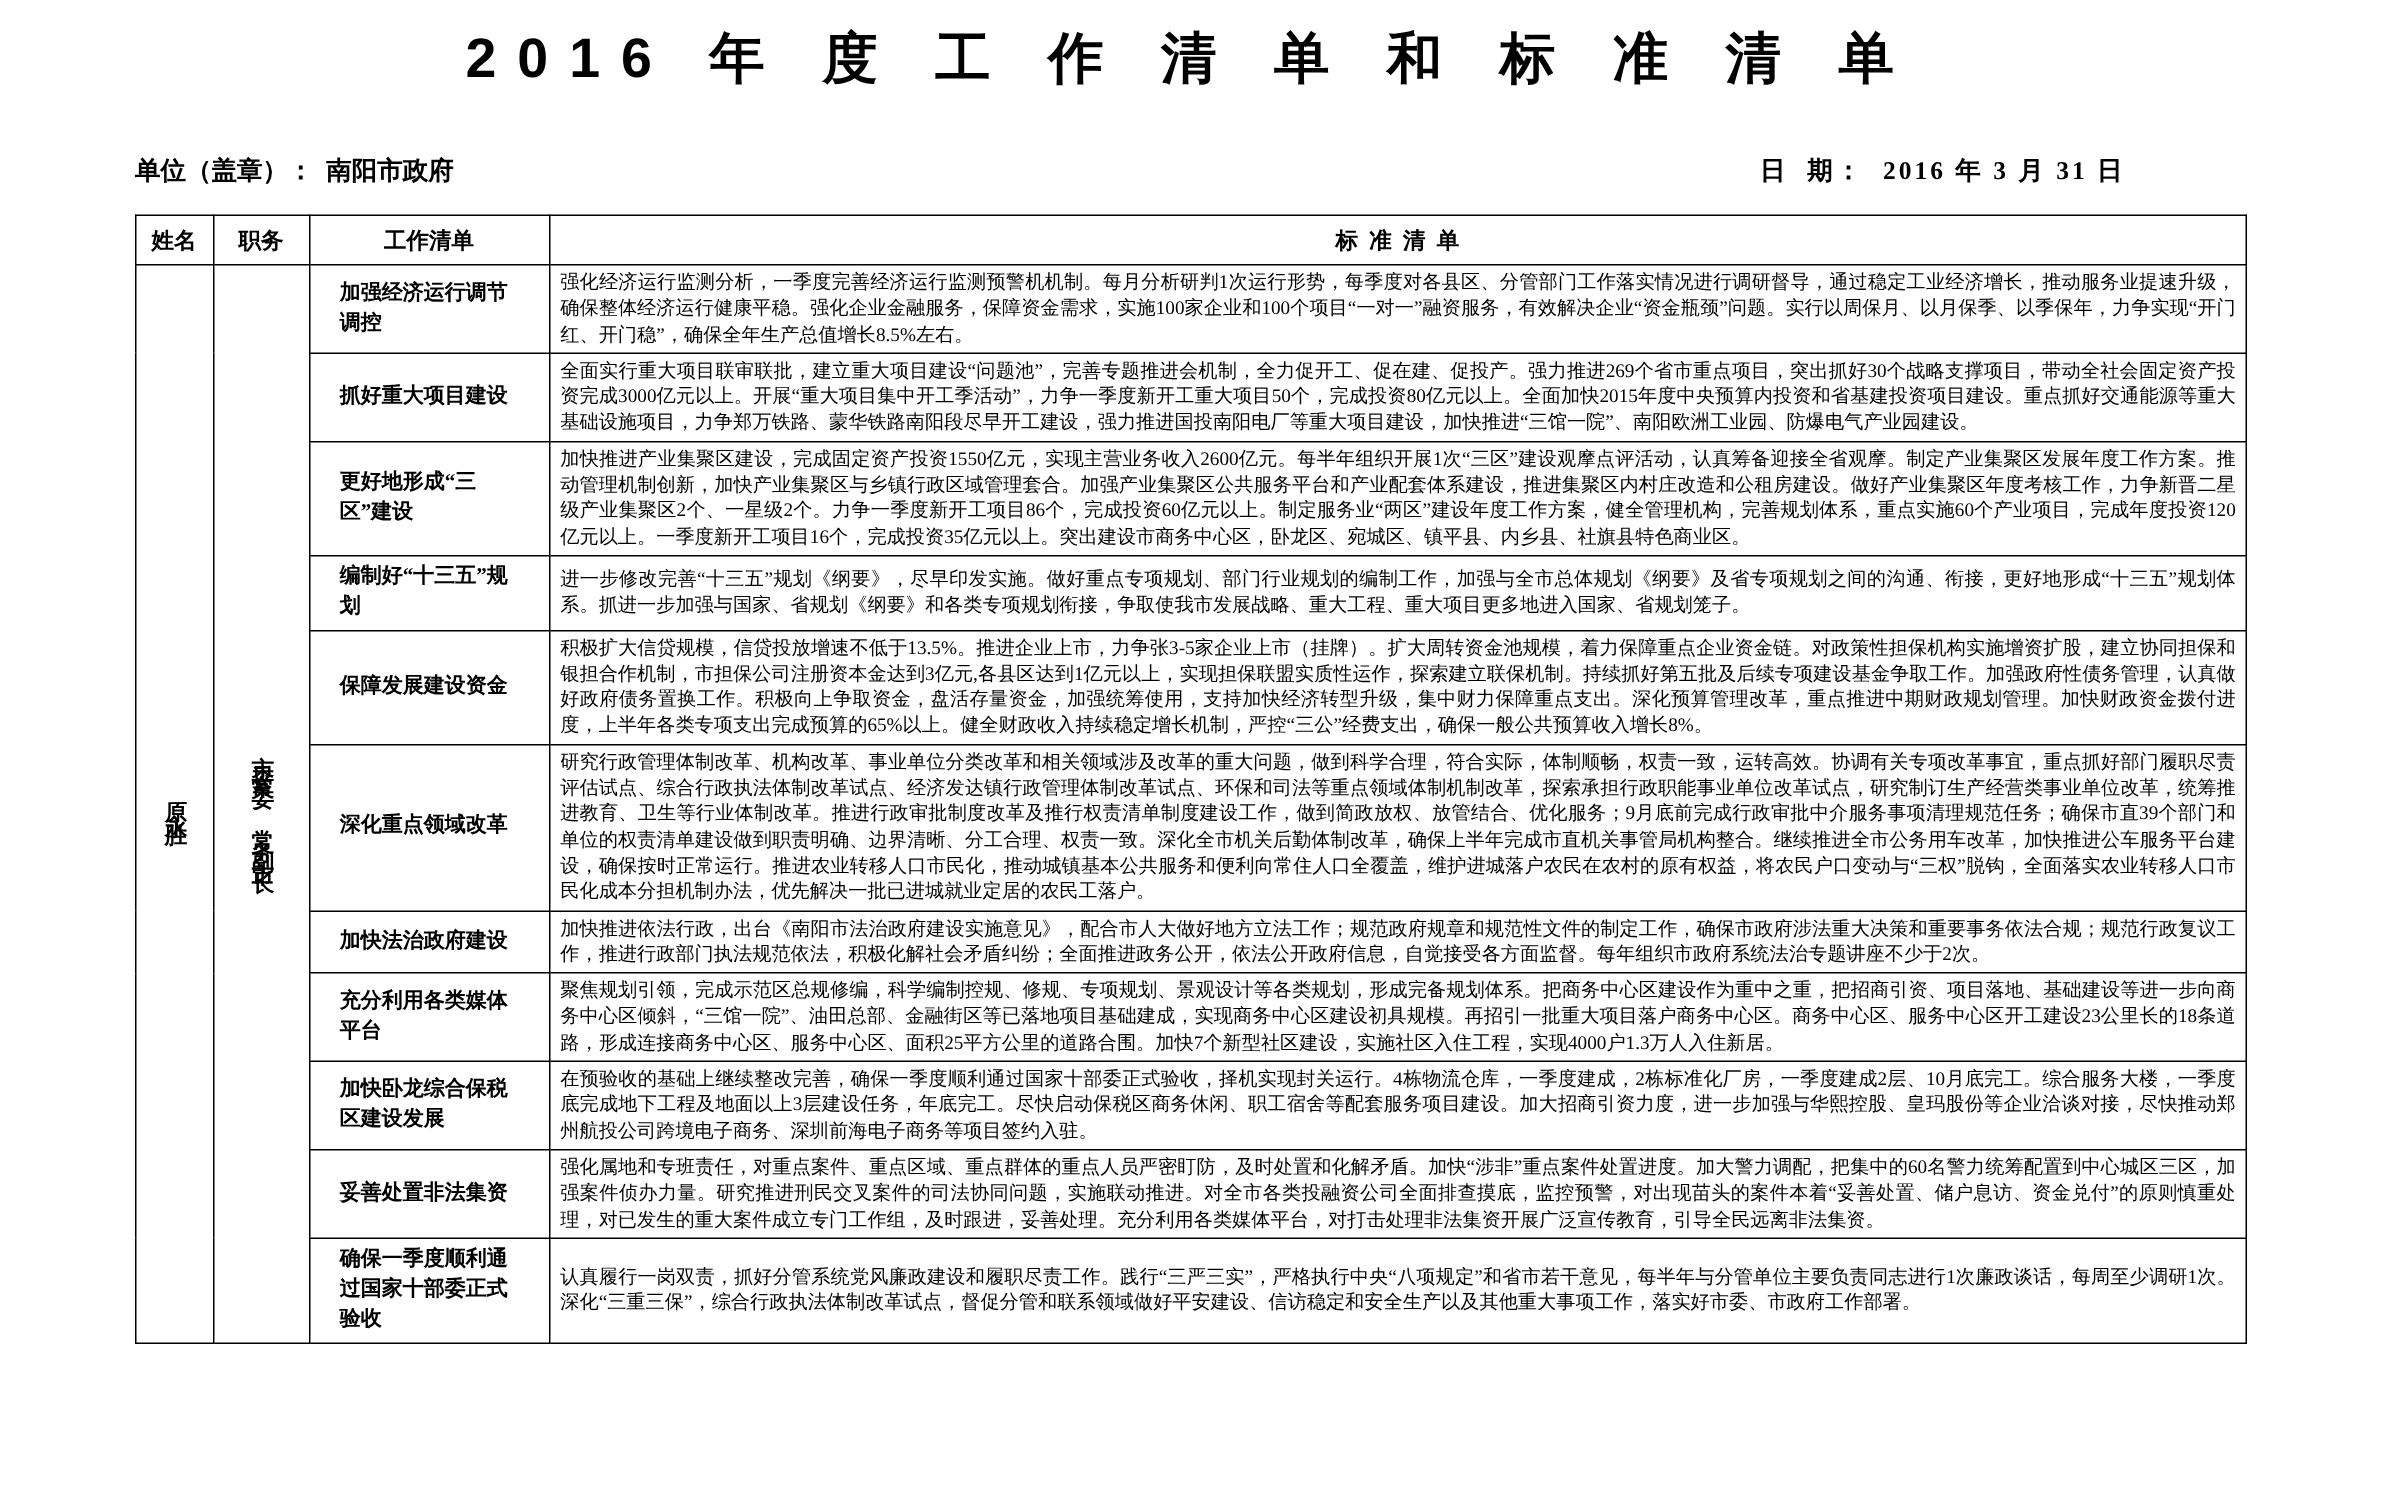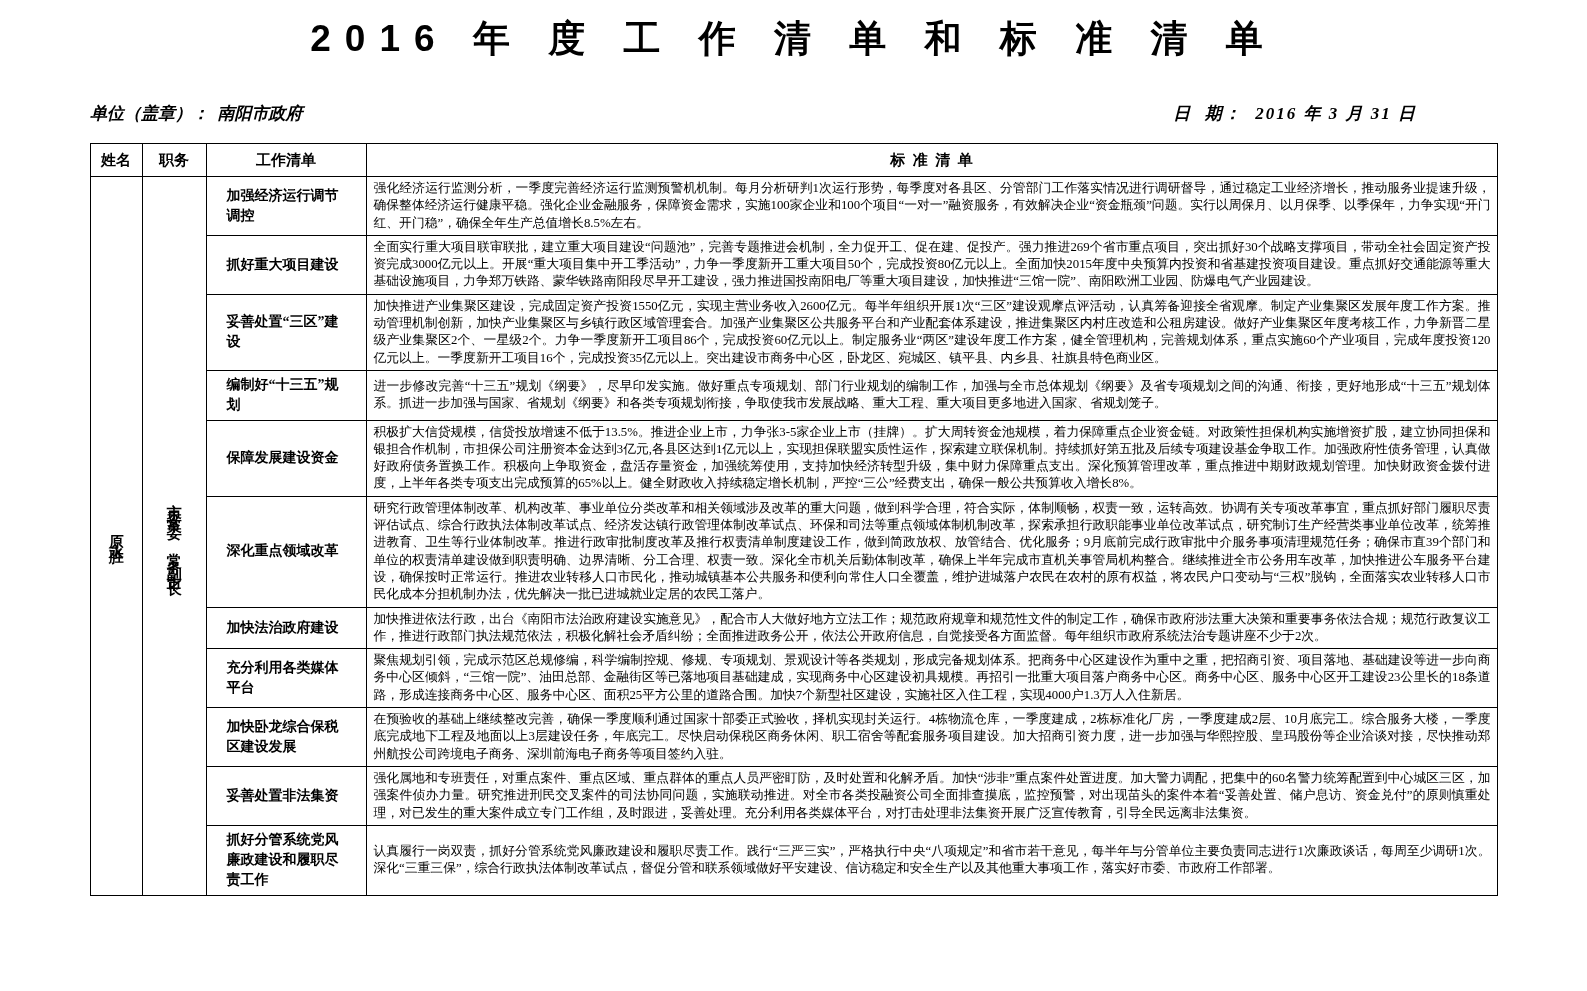--- a/index.html
+++ b/index.html
@@ -21,21 +21,20 @@
     white-space: nowrap;
   }
   .meta-row {
     width: 1407px;
     margin: 12px auto 18px auto;
     display: flex;
     justify-content: space-between;
     align-items: baseline;
     font-size: 17px;
     font-weight: bold;
-    font-style: italic;
   }
   .meta-left, .meta-right { white-space: pre; }
   .meta-right { margin-right: 80px; letter-spacing: 2px; }
   table.main {
     width: 1407px;
     margin: 0 auto;
     border-collapse: collapse;
     table-layout: fixed;
   }
   table.main th, table.main td {
@@ -117,21 +116,21 @@
           <td class="name-cell" rowspan="11"><span class="vtext">原永胜</span></td>
           <td class="pos-cell" rowspan="11"><span class="vtext">市委常委、常务副市长</span></td>
           <td class="work-cell">加强经济运行调节调控</td>
           <td class="std-cell">强化经济运行监测分析，一季度完善经济运行监测预警机机制。每月分析研判1次运行形势，每季度对各县区、分管部门工作落实情况进行调研督导，通过稳定工业经济增长，推动服务业提速升级，确保整体经济运行健康平稳。强化企业金融服务，保障资金需求，实施100家企业和100个项目“一对一”融资服务，有效解决企业“资金瓶颈”问题。实行以周保月、以月保季、以季保年，力争实现“开门红、开门稳”，确保全年生产总值增长8.5%左右。</td>
         </tr>
         <tr>
           <td class="work-cell">抓好重大项目建设</td>
           <td class="std-cell">全面实行重大项目联审联批，建立重大项目建设“问题池”，完善专题推进会机制，全力促开工、促在建、促投产。强力推进269个省市重点项目，突出抓好30个战略支撑项目，带动全社会固定资产投资完成3000亿元以上。开展“重大项目集中开工季活动”，力争一季度新开工重大项目50个，完成投资80亿元以上。全面加快2015年度中央预算内投资和省基建投资项目建设。重点抓好交通能源等重大基础设施项目，力争郑万铁路、蒙华铁路南阳段尽早开工建设，强力推进国投南阳电厂等重大项目建设，加快推进“三馆一院”、南阳欧洲工业园、防爆电气产业园建设。</td>
         </tr>
         <tr>
-          <td class="work-cell">妥善处置“三区”建设</td>
+          <td class="work-cell">更好地形成“三区”建设</td>
           <td class="std-cell">加快推进产业集聚区建设，完成固定资产投资1550亿元，实现主营业务收入2600亿元。每半年组织开展1次“三区”建设观摩点评活动，认真筹备迎接全省观摩。制定产业集聚区发展年度工作方案。推动管理机制创新，加快产业集聚区与乡镇行政区域管理套合。加强产业集聚区公共服务平台和产业配套体系建设，推进集聚区内村庄改造和公租房建设。做好产业集聚区年度考核工作，力争新晋二星级产业集聚区2个、一星级2个。力争一季度新开工项目86个，完成投资60亿元以上。制定服务业“两区”建设年度工作方案，健全管理机构，完善规划体系，重点实施60个产业项目，完成年度投资120亿元以上。一季度新开工项目16个，完成投资35亿元以上。突出建设市商务中心区，卧龙区、宛城区、镇平县、内乡县、社旗县特色商业区。</td>
         </tr>
         <tr>
           <td class="work-cell">编制好“十三五”规划</td>
           <td class="std-cell">进一步修改完善“十三五”规划《纲要》，尽早印发实施。做好重点专项规划、部门行业规划的编制工作，加强与全市总体规划《纲要》及省专项规划之间的沟通、衔接，更好地形成“十三五”规划体系。抓进一步加强与国家、省规划《纲要》和各类专项规划衔接，争取使我市发展战略、重大工程、重大项目更多地进入国家、省规划笼子。</td>
         </tr>
         <tr>
           <td class="work-cell">保障发展建设资金</td>
           <td class="std-cell">积极扩大信贷规模，信贷投放增速不低于13.5%。推进企业上市，力争张3-5家企业上市（挂牌）。扩大周转资金池规模，着力保障重点企业资金链。对政策性担保机构实施增资扩股，建立协同担保和银担合作机制，市担保公司注册资本金达到3亿元,各县区达到1亿元以上，实现担保联盟实质性运作，探索建立联保机制。持续抓好第五批及后续专项建设基金争取工作。加强政府性债务管理，认真做好政府债务置换工作。积极向上争取资金，盘活存量资金，加强统筹使用，支持加快经济转型升级，集中财力保障重点支出。深化预算管理改革，重点推进中期财政规划管理。加快财政资金拨付进度，上半年各类专项支出完成预算的65%以上。健全财政收入持续稳定增长机制，严控“三公”经费支出，确保一般公共预算收入增长8%。</td>
         </tr>
@@ -149,20 +148,20 @@
         </tr>
         <tr>
           <td class="work-cell">加快卧龙综合保税区建设发展</td>
           <td class="std-cell">在预验收的基础上继续整改完善，确保一季度顺利通过国家十部委正式验收，择机实现封关运行。4栋物流仓库，一季度建成，2栋标准化厂房，一季度建成2层、10月底完工。综合服务大楼，一季度底完成地下工程及地面以上3层建设任务，年底完工。尽快启动保税区商务休闲、职工宿舍等配套服务项目建设。加大招商引资力度，进一步加强与华熙控股、皇玛股份等企业洽谈对接，尽快推动郑州航投公司跨境电子商务、深圳前海电子商务等项目签约入驻。</td>
         </tr>
         <tr>
           <td class="work-cell">妥善处置非法集资</td>
           <td class="std-cell">强化属地和专班责任，对重点案件、重点区域、重点群体的重点人员严密盯防，及时处置和化解矛盾。加快“涉非”重点案件处置进度。加大警力调配，把集中的60名警力统筹配置到中心城区三区，加强案件侦办力量。研究推进刑民交叉案件的司法协同问题，实施联动推进。对全市各类投融资公司全面排查摸底，监控预警，对出现苗头的案件本着“妥善处置、储户息访、资金兑付”的原则慎重处理，对已发生的重大案件成立专门工作组，及时跟进，妥善处理。充分利用各类媒体平台，对打击处理非法集资开展广泛宣传教育，引导全民远离非法集资。</td>
         </tr>
         <tr>
-          <td class="work-cell">抓好分管系统党风廉政建设和履职尽责工作</td>
+          <td class="work-cell">确保一季度顺利通过国家十部委正式验收</td>
           <td class="std-cell">认真履行一岗双责，抓好分管系统党风廉政建设和履职尽责工作。践行“三严三实”，严格执行中央“八项规定”和省市若干意见，每半年与分管单位主要负责同志进行1次廉政谈话，每周至少调研1次。深化“三重三保”，综合行政执法体制改革试点，督促分管和联系领域做好平安建设、信访稳定和安全生产以及其他重大事项工作，落实好市委、市政府工作部署。</td>
         </tr>
       </tbody>
   </table>
 
 
 </div>
 
 </body></html>

